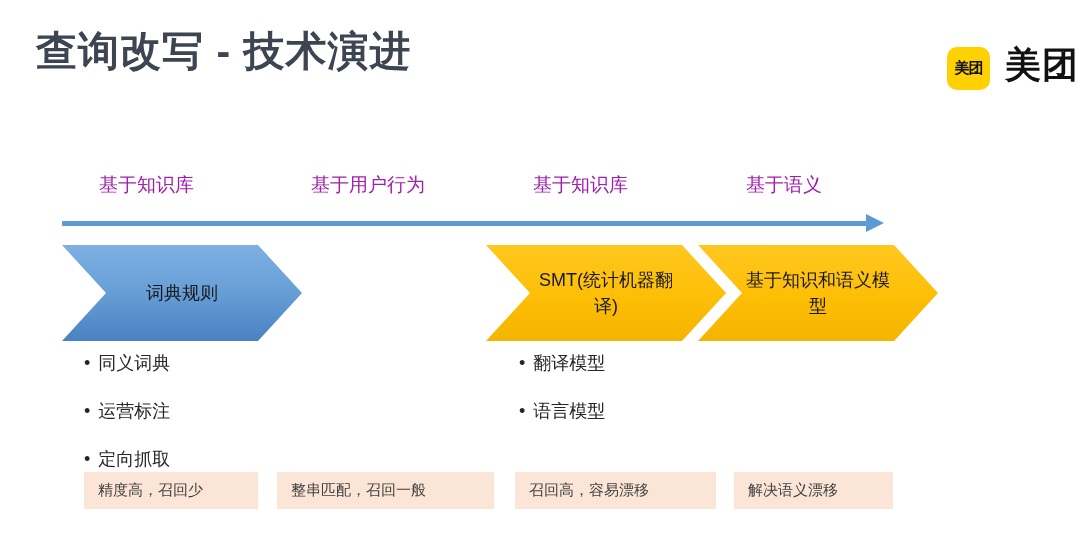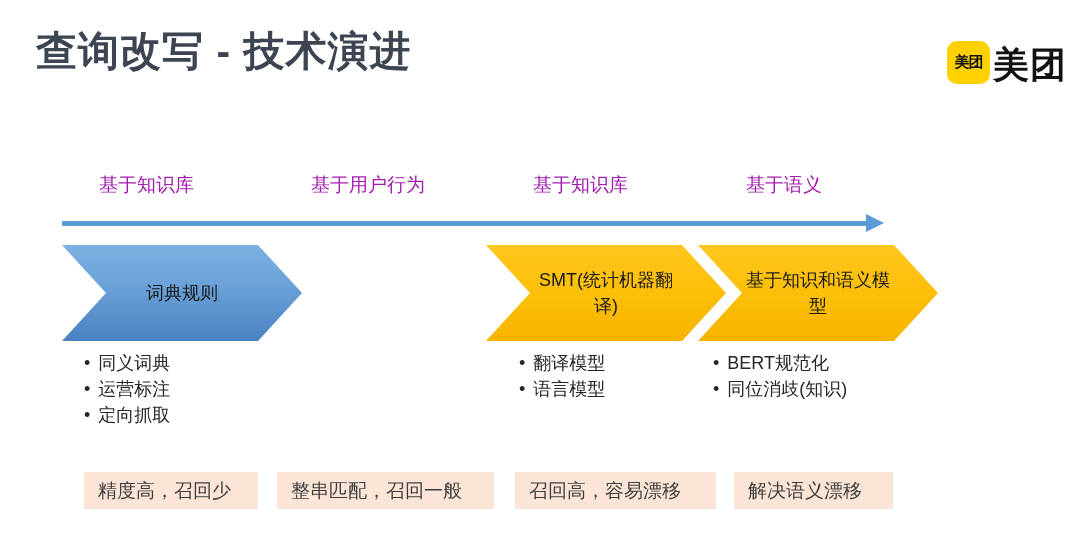--- a/index.html
+++ b/index.html
@@ -7,21 +7,21 @@
     position:relative;width:1080px;height:542px;background:#ffffff;overflow:hidden;
     font-family:"Liberation Sans","DejaVu Sans",sans-serif;
     padding-left:24px;
   }
   
   .title{
     position:absolute;left:36px;top:24px;margin:0;
     font-size:41px;font-weight:800;color:#3d4452;letter-spacing:1px;
   }
   
-  .logo{position:absolute;left:947px;top:41px;display:flex;align-items:flex-start;gap:3px;}
+  .logo{position:absolute;left:947px;top:41px;display:flex;align-items:flex-end;gap:15px;}
   .logo-badge{
     width:43px;height:43px;background:#ffd100;border-radius:10px;
     display:flex;align-items:center;justify-content:center;
     font-size:15px;font-weight:800;color:#111;letter-spacing:-1px;
   }
   .logo-word{font-size:36px;font-weight:800;color:#111;letter-spacing:1px;}
   
   .stage-header{
     position:absolute;top:172px;font-size:19px;color:#a21caf;white-space:nowrap;
   }
@@ -37,32 +37,32 @@
     position:absolute;top:245px;width:240px;height:96px;
     clip-path:polygon(0 0,196px 0,240px 48px,196px 96px,0 96px,44px 48px);
     display:flex;align-items:center;justify-content:center;text-align:center;
     padding:0 44px;box-sizing:border-box;
     font-size:18px;line-height:1.45;color:#181818;
   }
   .chev.blue{background:linear-gradient(180deg,#7eb0e2 0%,#69a0d7 45%,#4a82c2 100%);}
   .chev.yellow{background:linear-gradient(180deg,#ffc71f 0%,#fdbe06 55%,#f5b400 100%);}
   .c0{left:62px}.c1{left:274px}.c2{left:486px}.c3{left:698px}
   
-  .bullets{position:absolute;top:352px;display:flex;flex-direction:column;gap:4px;}
+  .bullets{position:absolute;top:352px;display:flex;flex-direction:column;gap:26px;}
   .b0{left:84px}.b1{left:297px}.b2{left:519px}.b3{left:713px}
   .bullet-item{
     font-size:18px;color:#262626;line-height:22px;white-space:nowrap;
     display:flex;align-items:center;
   }
   .bullet-item::before{content:"•";font-size:18px;margin-right:8px;color:#262626;}
   
   .summary{
     position:absolute;top:472px;height:37px;background:#fbe5d6;
     display:flex;align-items:center;padding:0 14px;box-sizing:border-box;
-    font-size:19px;color:#3f3f3f;white-space:nowrap;
+    font-size:15px;color:#3f3f3f;white-space:nowrap;
   }
   .s0{left:84px;width:174px}.s1{left:277px;width:217px}.s2{left:515px;width:201px}.s3{left:734px;width:159px}
 </style>
 </head>
 <body>
 
 <div class="slide">
 
   <h1 class="title">查询改写 - 技术演进</h1>
 
@@ -93,23 +93,19 @@
 
   <div class="bullets b0">
     <div class="bullet-item">同义词典</div>
     <div class="bullet-item">运营标注</div>
     <div class="bullet-item">定向抓取</div>
   </div>
   <div class="bullets b2">
     <div class="bullet-item">翻译模型</div>
     <div class="bullet-item">语言模型</div>
   </div>
-  <div class="bullets b3">
-    <div class="bullet-item">BERT规范化</div>
-    <div class="bullet-item">同位消歧(知识)</div>
-  </div>
 
   <div class="summary s0">精度高，召回少</div>
   <div class="summary s1">整串匹配，召回一般</div>
   <div class="summary s2">召回高，容易漂移</div>
   <div class="summary s3">解决语义漂移</div>
 
 </div>
 
 </body></html>

